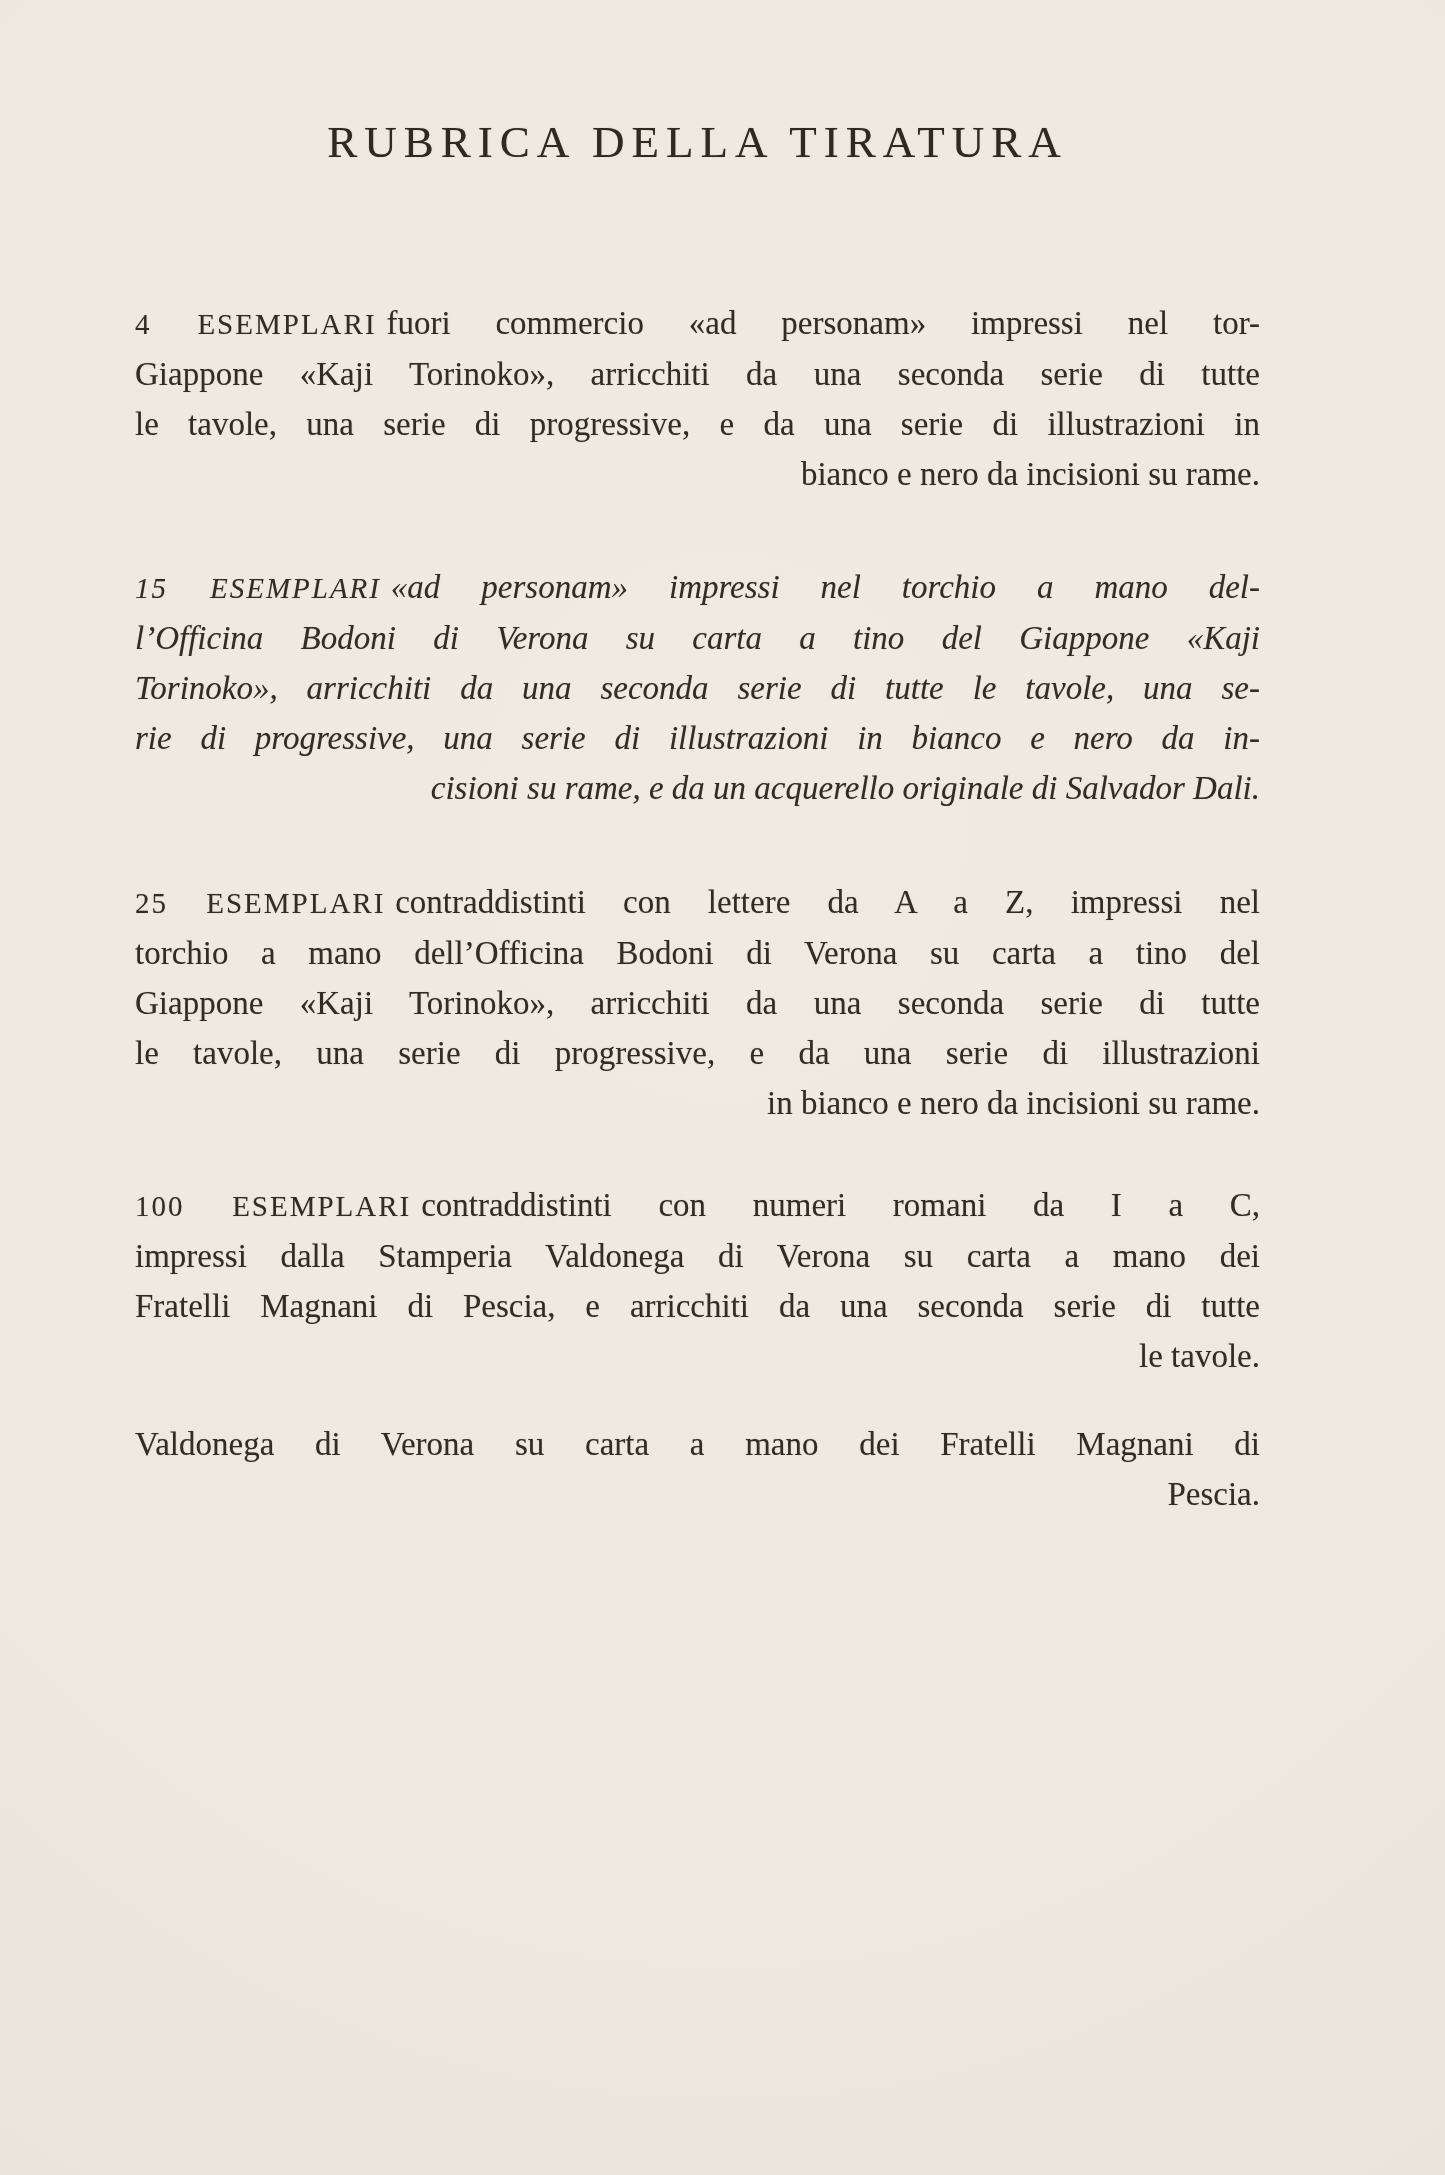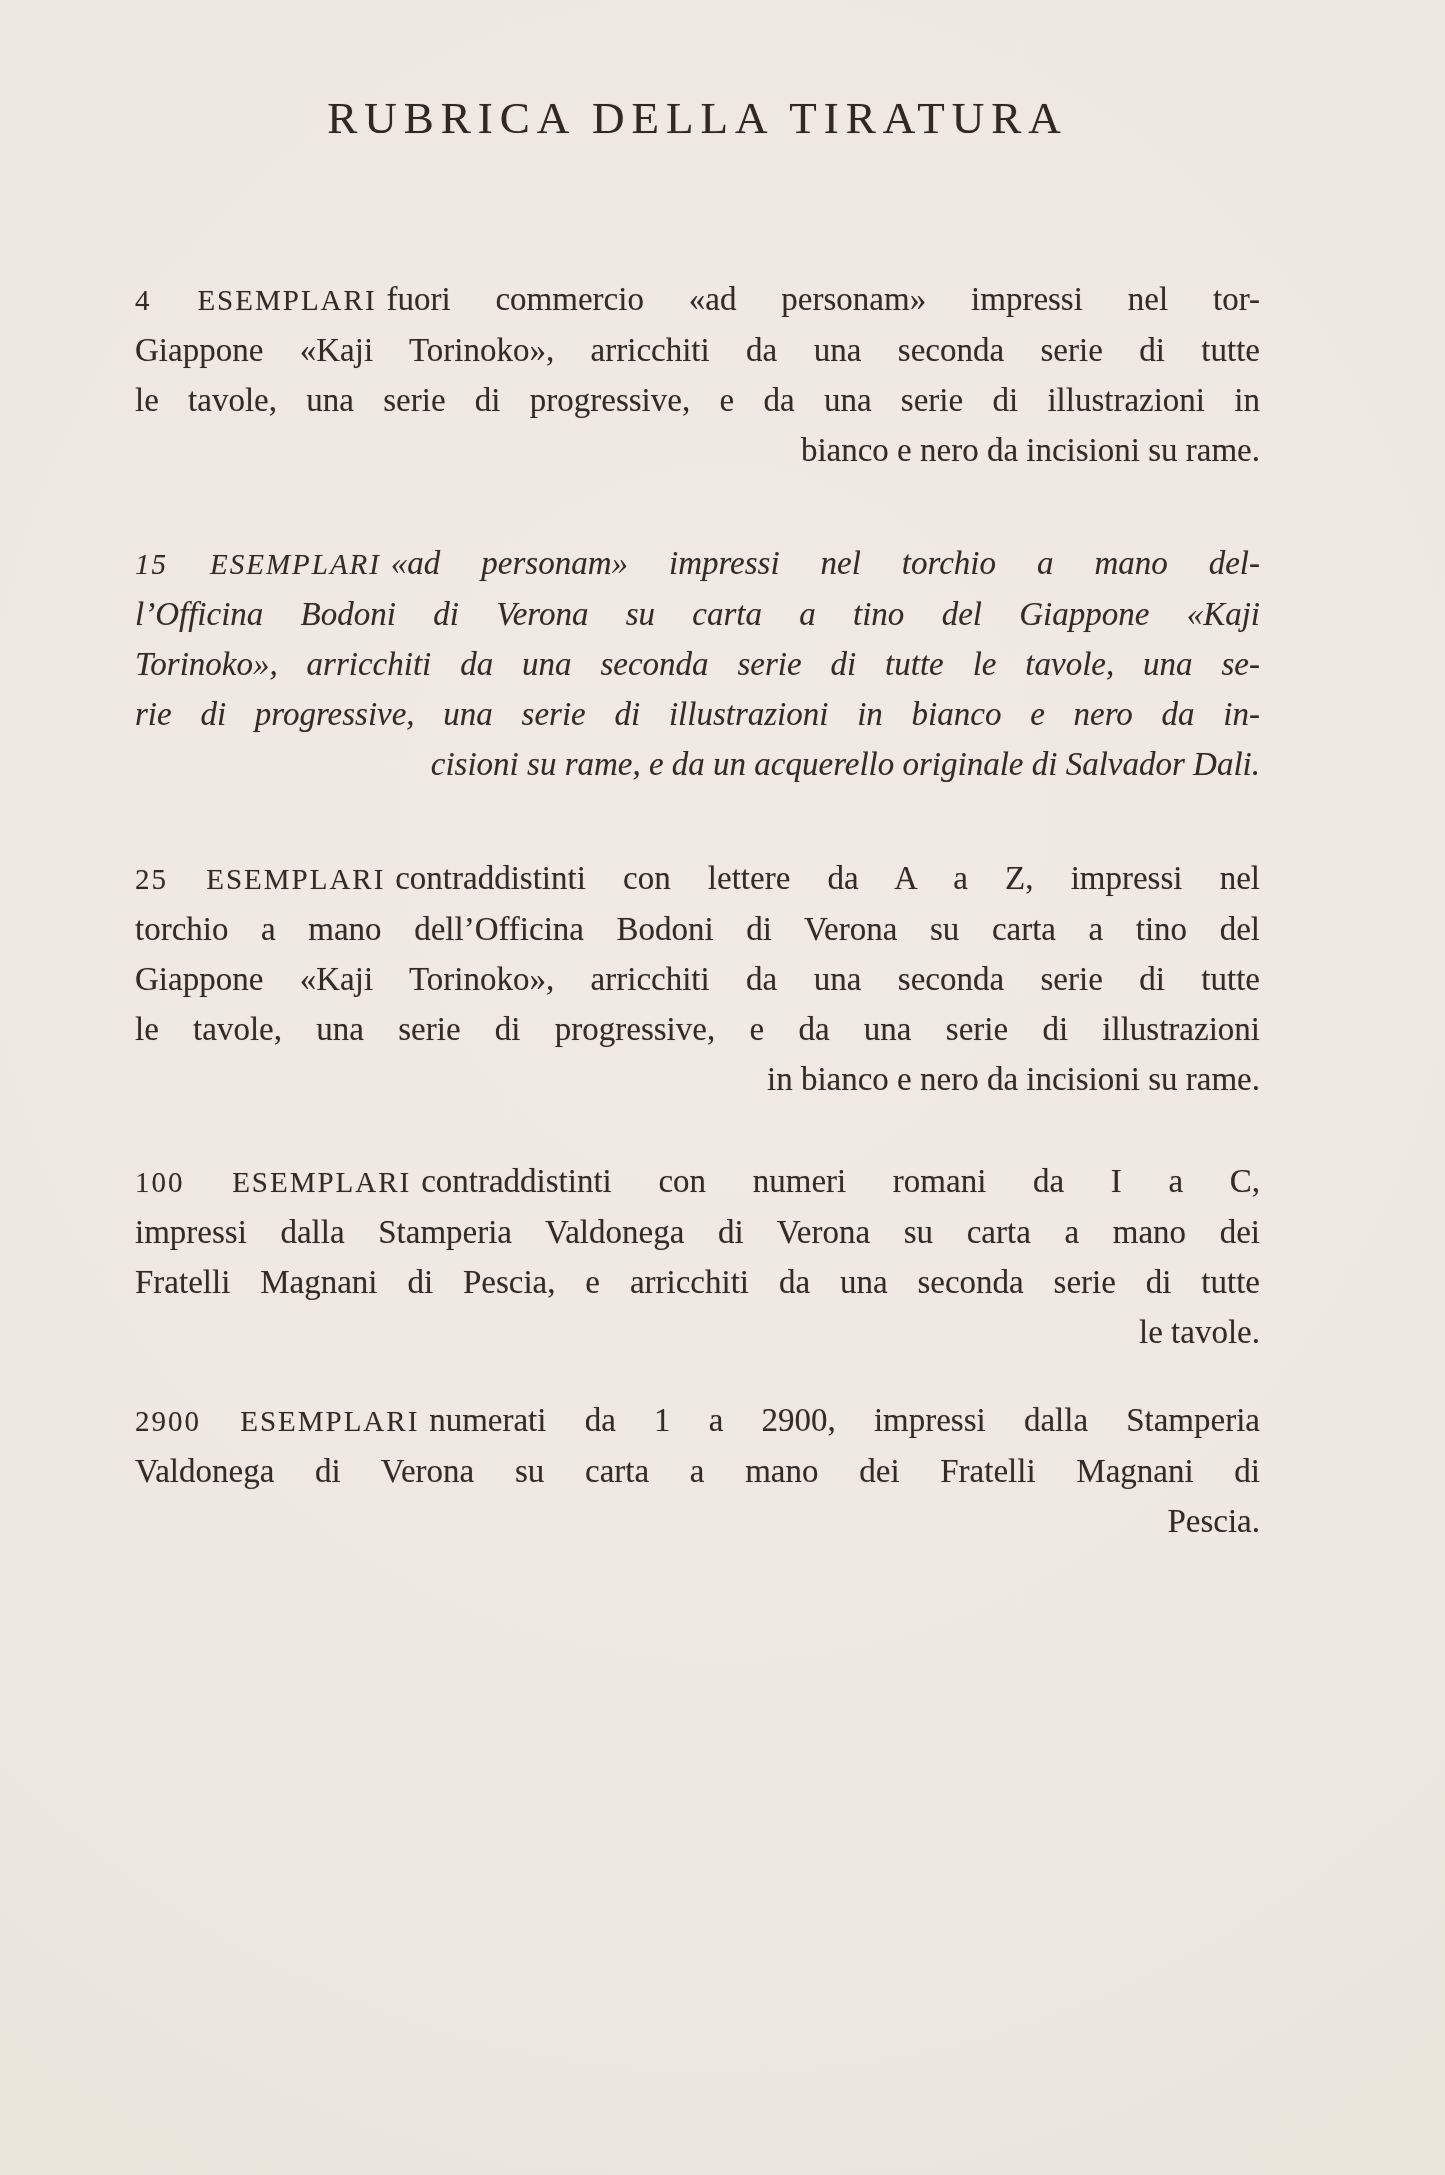--- a/index.html
+++ b/index.html
@@ -22,21 +22,21 @@
   }
   .textblock {
     position: absolute;
     left: 135px;
     top: 0;
     width: 1125px;
     color: #332c25;
   }
   .doc-title {
     margin: 0;
-    padding-top: 92px;
+    padding-top: 116px;
     font-size: 45px;
     font-weight: normal;
     line-height: 52px;
     letter-spacing: 7px;
     text-align: center;
     white-space: nowrap;
     color: #2f2922;
     text-shadow: 0 0 1px rgba(47, 41, 34, 0.35);
   }
   .paragraph {
@@ -95,19 +95,18 @@
     </div>
 
     <div class="paragraph p4">
       <div class="line just"><span class="lead">100 ESEMPLARI</span><span>contraddistinti con numeri romani da I a C,</span></div>
       <div class="line just">impressi dalla Stamperia Valdonega di Verona su carta a mano dei</div>
       <div class="line just">Fratelli Magnani di Pescia, e arricchiti da una seconda serie di tutte</div>
       <div class="line last">le tavole.</div>
     </div>
 
     <div class="paragraph p5">
-      <div class="line just"><span class="lead">2900 ESEMPLARI</span><span>numerati da 1 a 2900, impressi dalla Stamperia</span></div>
       <div class="line just">Valdonega di Verona su carta a mano dei Fratelli Magnani di</div>
       <div class="line last">Pescia.</div>
     </div>
 
   </div>
 </div>
 
 </body></html>

